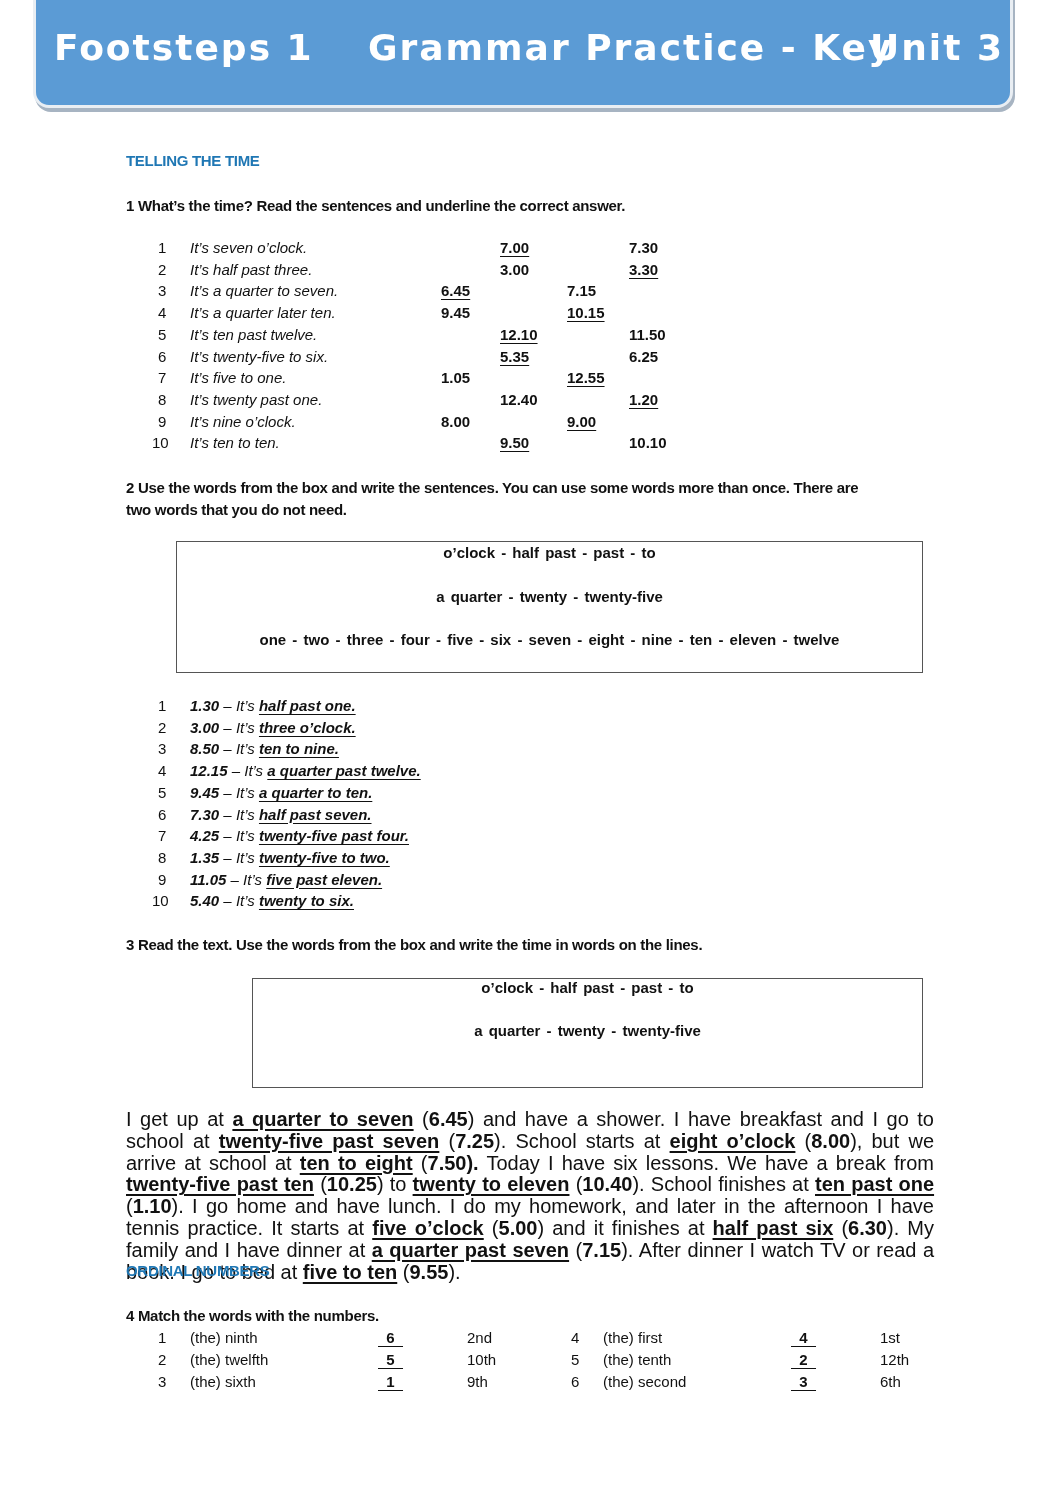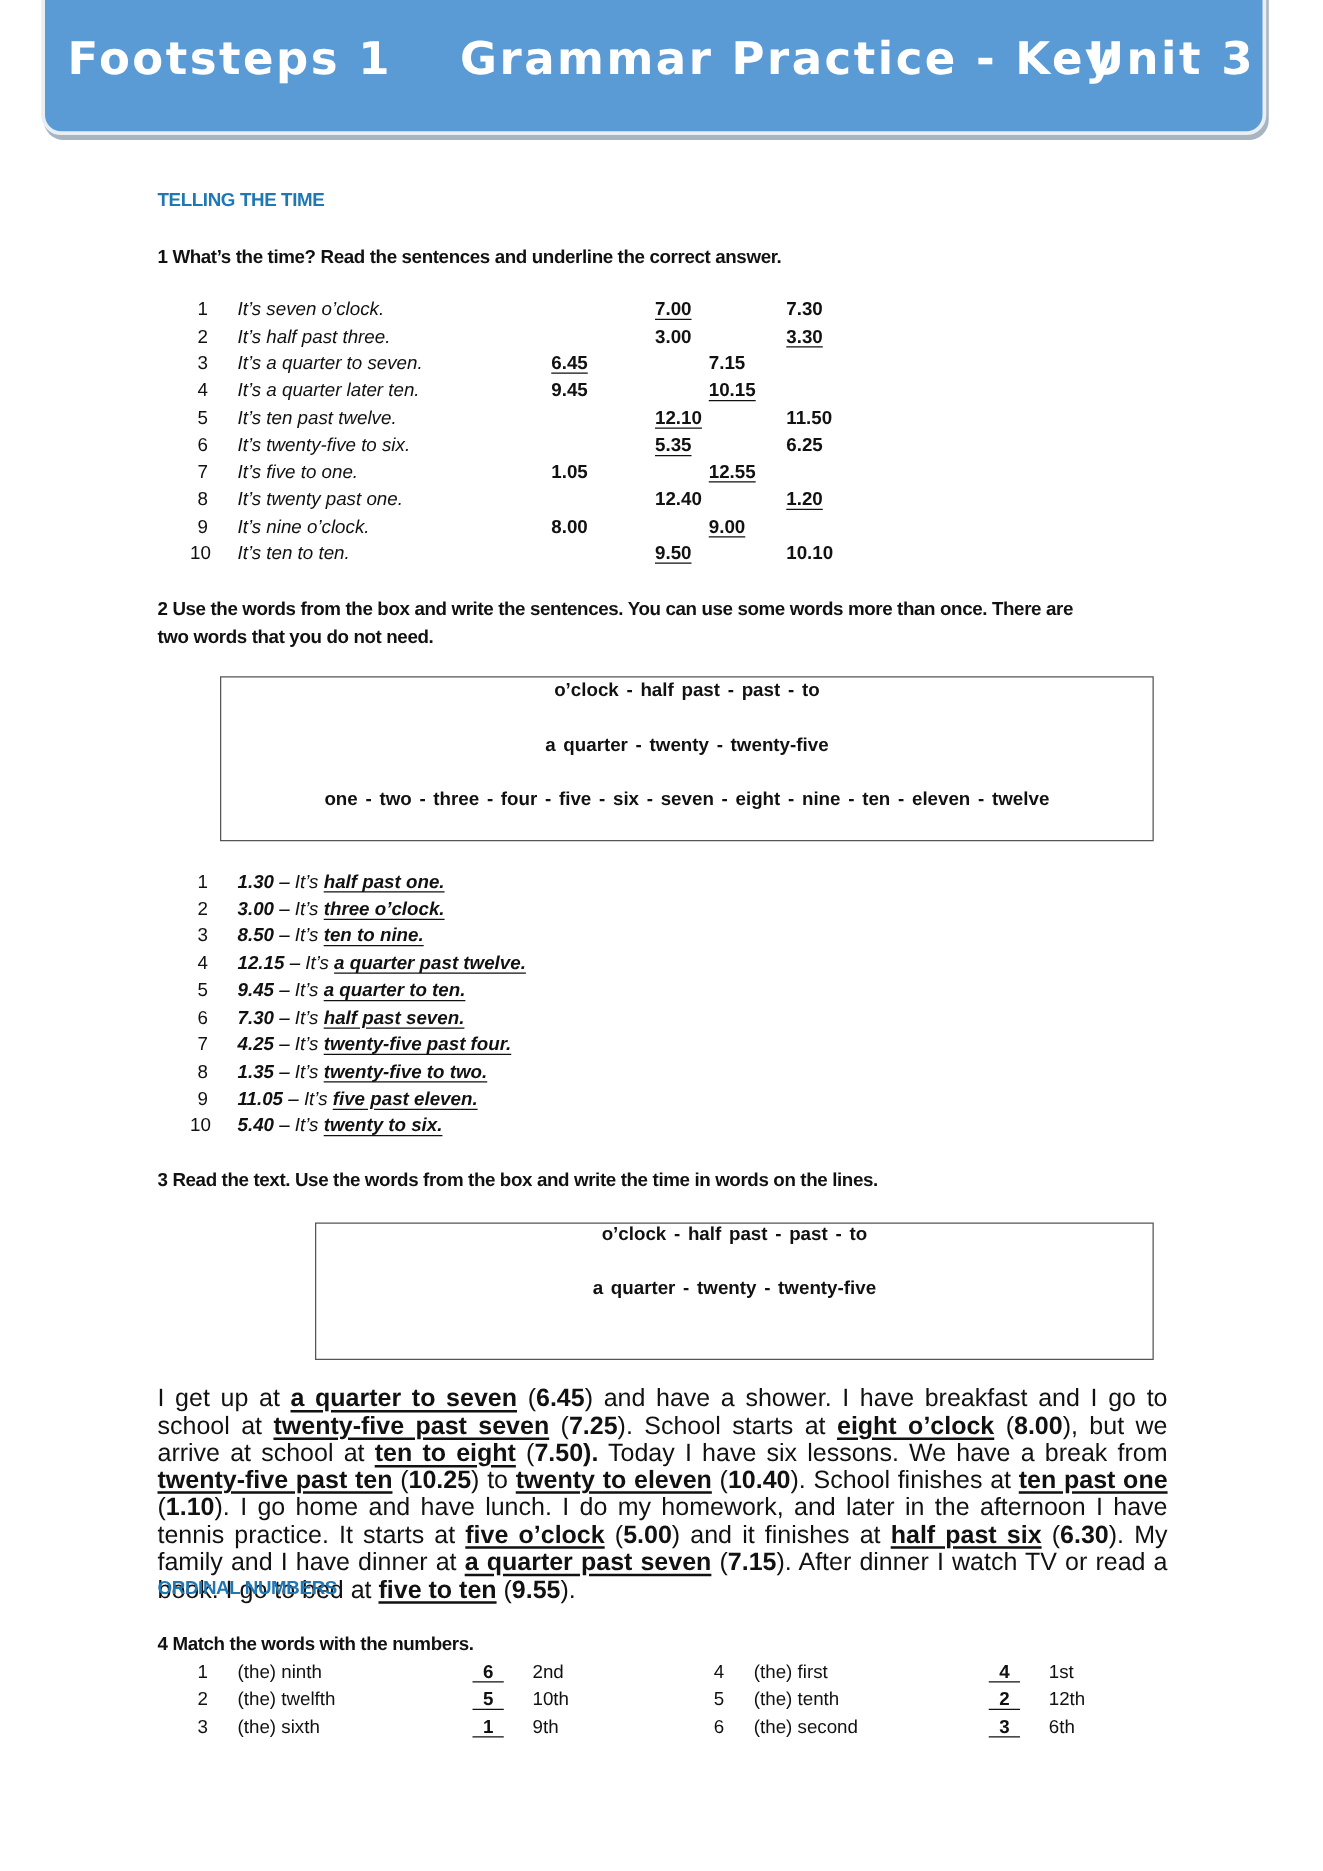--- a/index.html
+++ b/index.html
@@ -24,41 +24,41 @@
   .h-right { left: 834px; }
 
   .section-title { position: absolute; left: 126px; color: #1f77b4; font-weight: bold; font-size: 15px; letter-spacing: -0.3px; }
   .instr { position: absolute; left: 126px; font-weight: bold; font-size: 15px; width: 800px; line-height: 22px; letter-spacing: -0.3px; }
 
   .row { position: absolute; height: 22px; line-height: 22px; font-size: 15px; white-space: nowrap; }
   .num { position: absolute; left: 158px; }
   .sent { position: absolute; left: 190px; font-style: italic; }
   .opt { position: absolute; font-weight: bold; }
   .opt.u { text-decoration: underline; text-underline-offset: 3px; }
-  .c0 { left: 441px; } .c1 { left: 524px; } .c2 { left: 567px; } .c3 { left: 629px; }
+  .c0 { left: 441px; } .c1 { left: 500px; } .c2 { left: 567px; } .c3 { left: 629px; }
 
   .wordbox {
     position: absolute; border: 1.5px solid #555; box-sizing: border-box;
     text-align: center; font-weight: bold; font-size: 15px; word-spacing: 2px;
   }
   .wordbox div { position: absolute; left: 0; right: 0; }
 
   .ans-row .lead { font-weight: bold; margin-top: 24px; }
   .ans-row .ans { font-weight: bold; text-decoration: underline; text-underline-offset: 3px; }
 
   .para {
     position: absolute; left: 126px; top: 1109px; width: 808px;
     font-size: 20px; line-height: 21.8px; text-align: justify;
   }
   .para b.u { text-decoration: underline; text-underline-offset: 3px; }
 
   .m-num { position: absolute; }
   .m-word { position: absolute; }
   .m-blank { position: absolute; text-decoration: underline; text-underline-offset: 3px; font-weight: bold; white-space: pre; }
-  .m-ord { position: absolute; }
+  .m-ord { position: absolute; margin-left: 41px; }
 </style>
 </head>
 <body>
 
 <div class="header">
   <span class="h-left">Footsteps 1</span>
   <span class="h-center">Grammar Practice - Key</span>
   <span class="h-right">Unit 3</span>
 </div>
 

